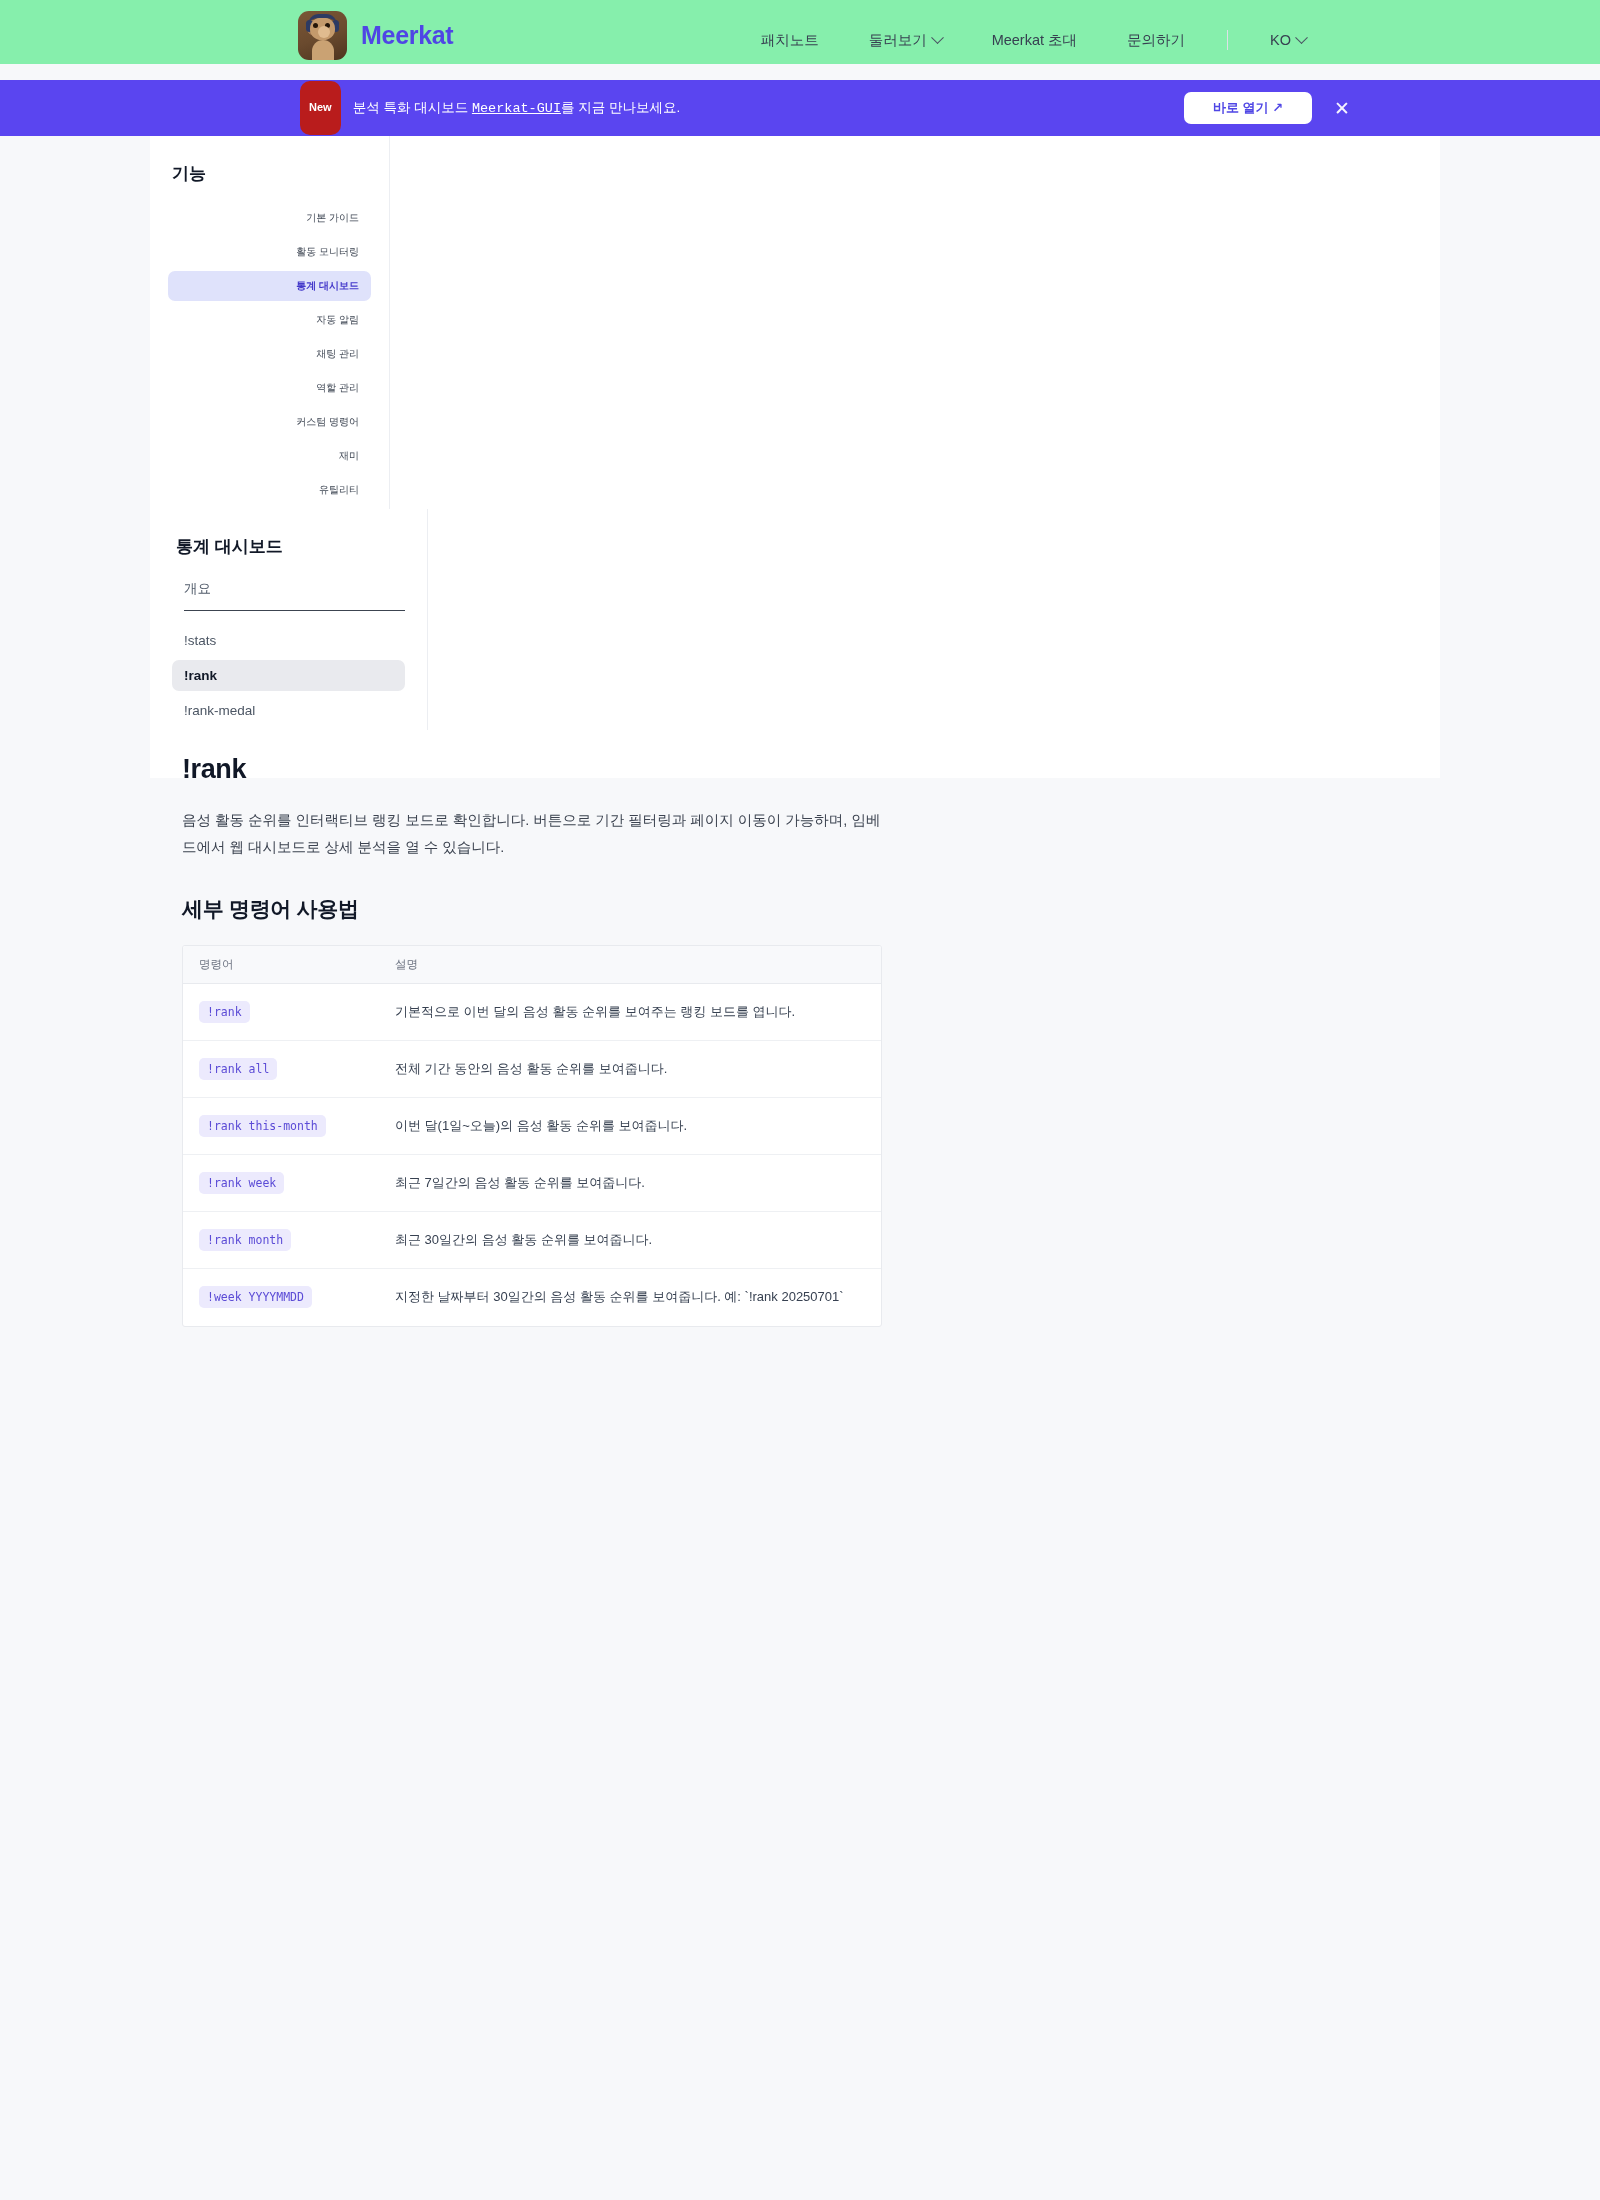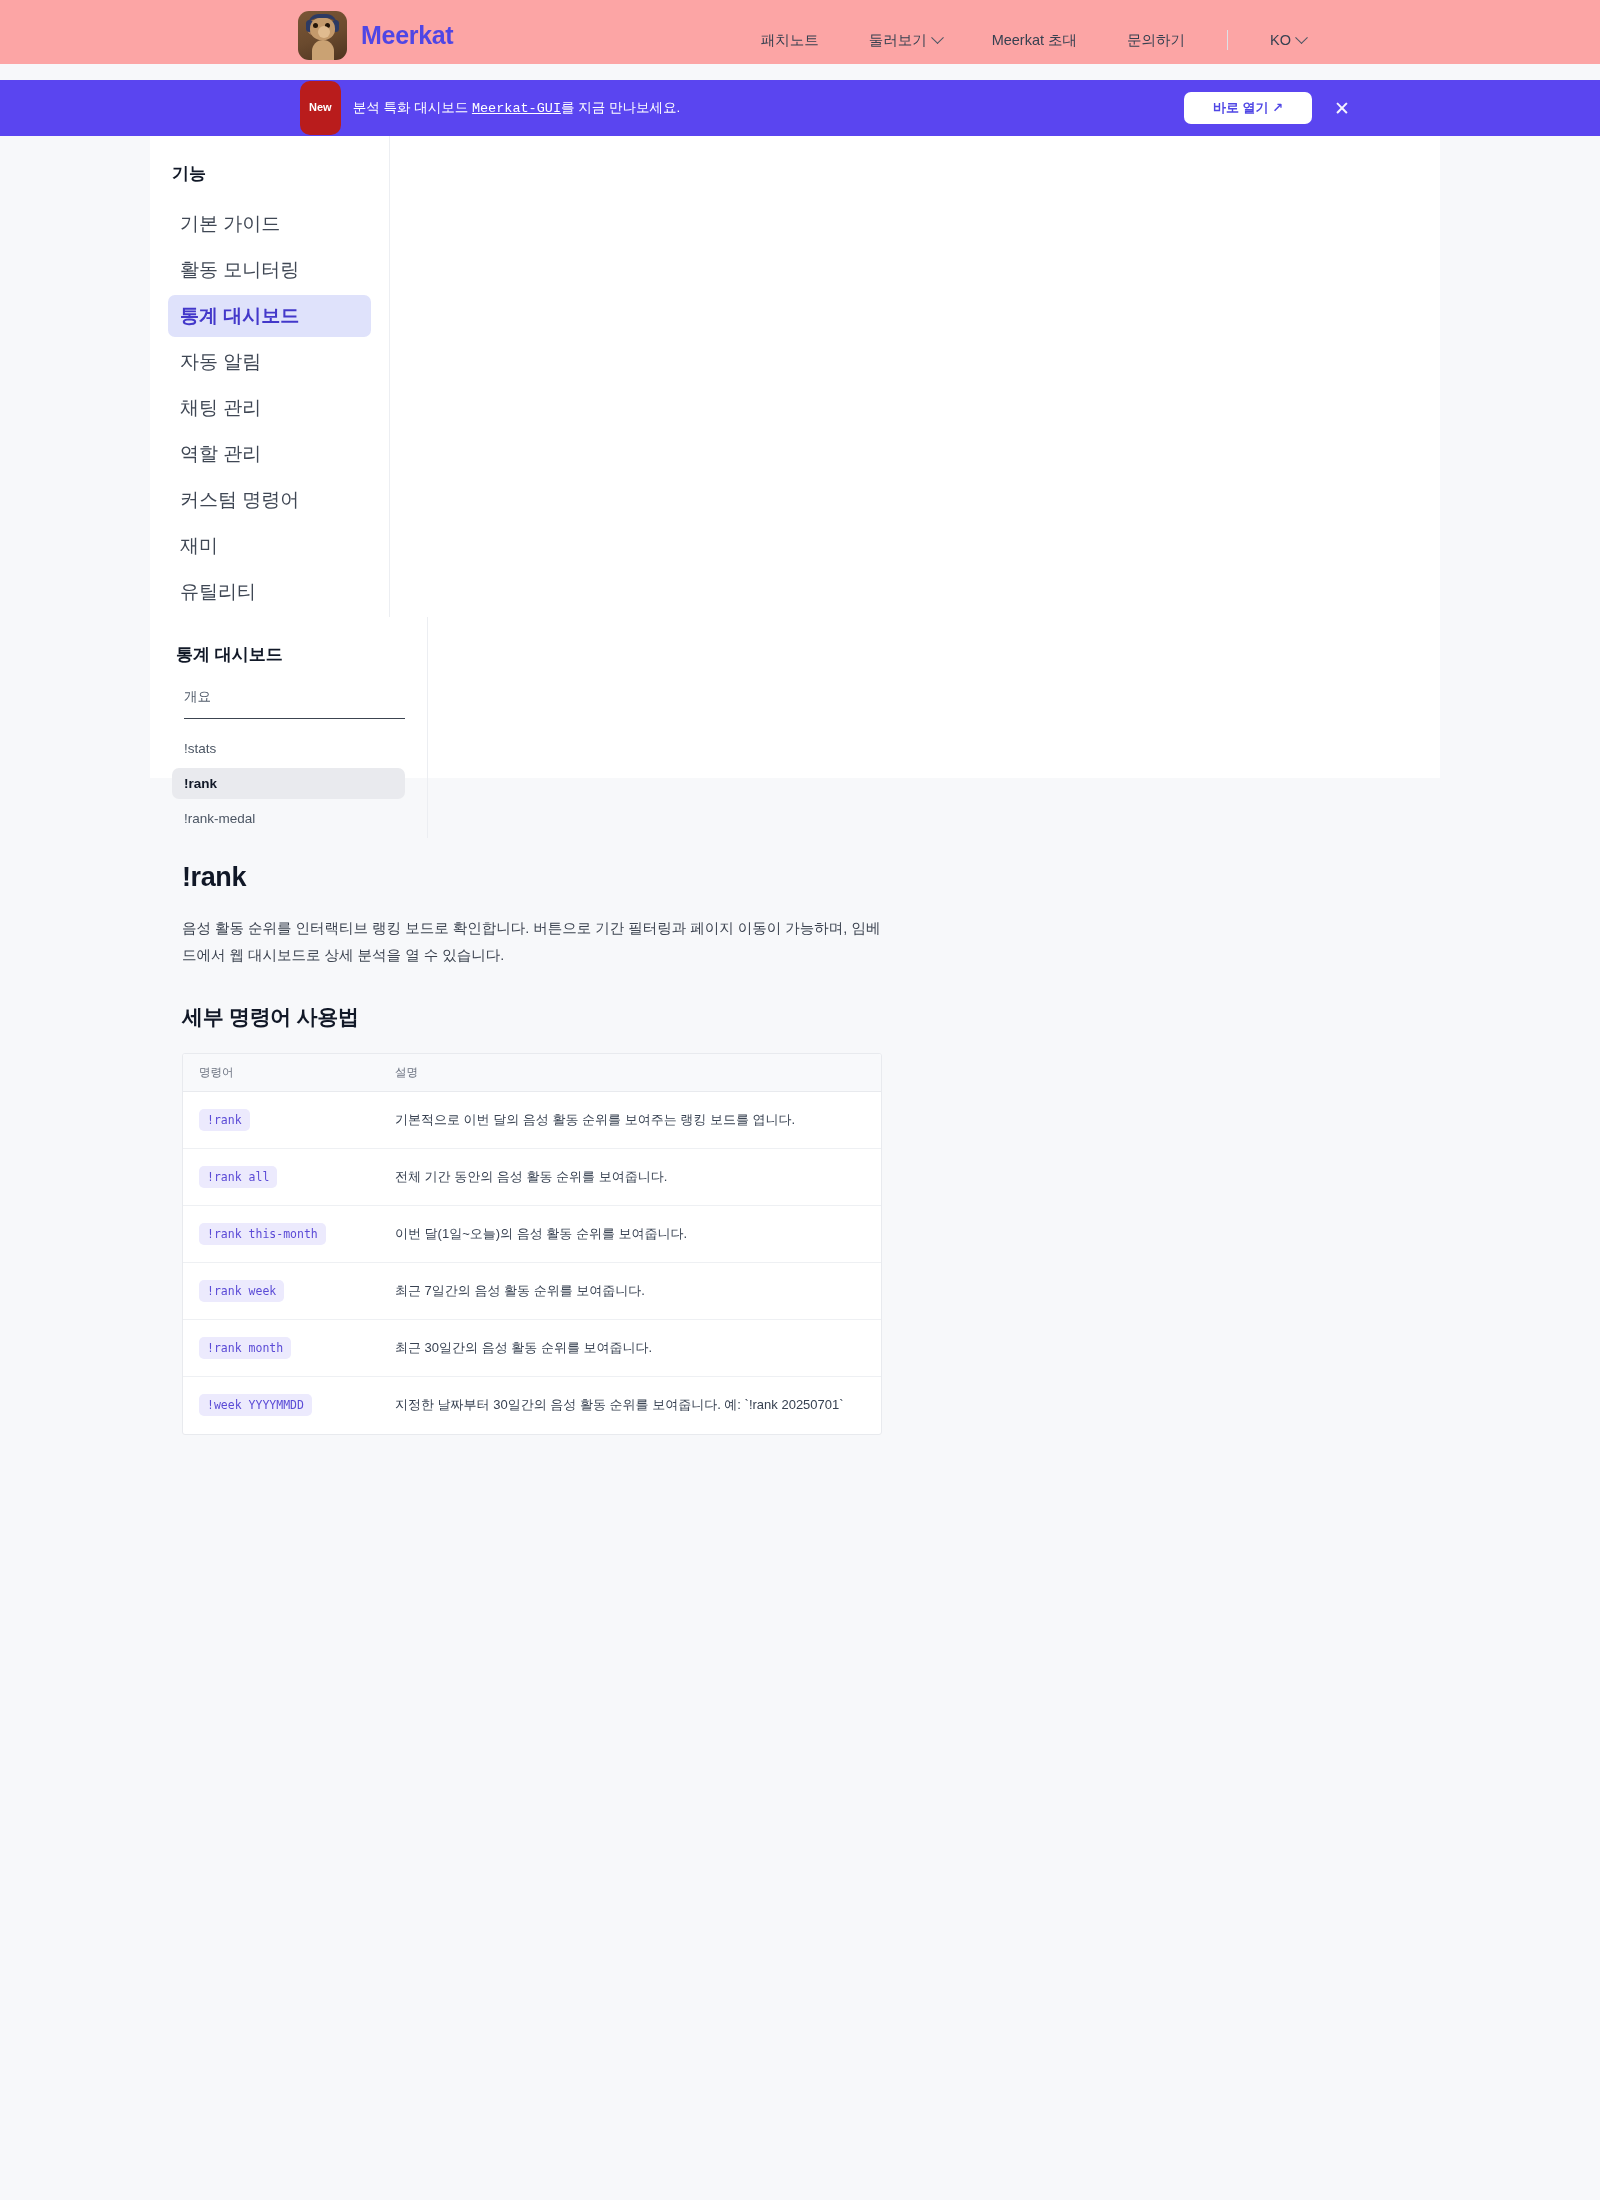--- a/index.html
+++ b/index.html
@@ -12,21 +12,21 @@
     font-family: "Liberation Sans", "DejaVu Sans", sans-serif;
     -webkit-font-smoothing: antialiased;
   }
 
   .page { position: relative; width: 1600px; height: 2200px; }
 
   
   .header {
     position: absolute; top: 0; left: 0;
     width: 1600px; height: 64px;
-    background: #fca5a5;
+    background: #86efac;
     display: flex; align-items: center;
   }
   .brand {
     position: absolute; left: 298px; top: 11px;
     display: flex; align-items: center; gap: 14px;
   }
   .brand-logo {
     width: 49px; height: 49px; border-radius: 11px;
     overflow: hidden; flex: none;
     background:
@@ -143,23 +143,23 @@
     padding: 22px 22px 0 22px;
   }
   .col-main { flex: 1; padding: 20px 36px 0 32px; }
 
   .col-title {
     font-size: 17px; font-weight: 700; color: #111827;
     margin: 4px 0 18px 4px;
   }
 
   .feature-item {
-    font-size: 19px; color: #3f4754;
+    font-size: 10px; color: #3f4754;
     padding: 8px 12px; border-radius: 7px;
-    margin-bottom: 4px; cursor: pointer;
+    margin-bottom: 4px; cursor: pointer; text-align: right;
   }
   .feature-item.active {
     background: #dfe2fb; color: #4338ca; font-weight: 700;
   }
 
   .toc-overview {
     font-size: 13.5px; color: #525c6b;
     padding: 4px 12px 12px 12px; cursor: pointer;
   }
   .toc-rule { height: 1px; background: #3c4450; margin: 0 0 14px 12px; }

